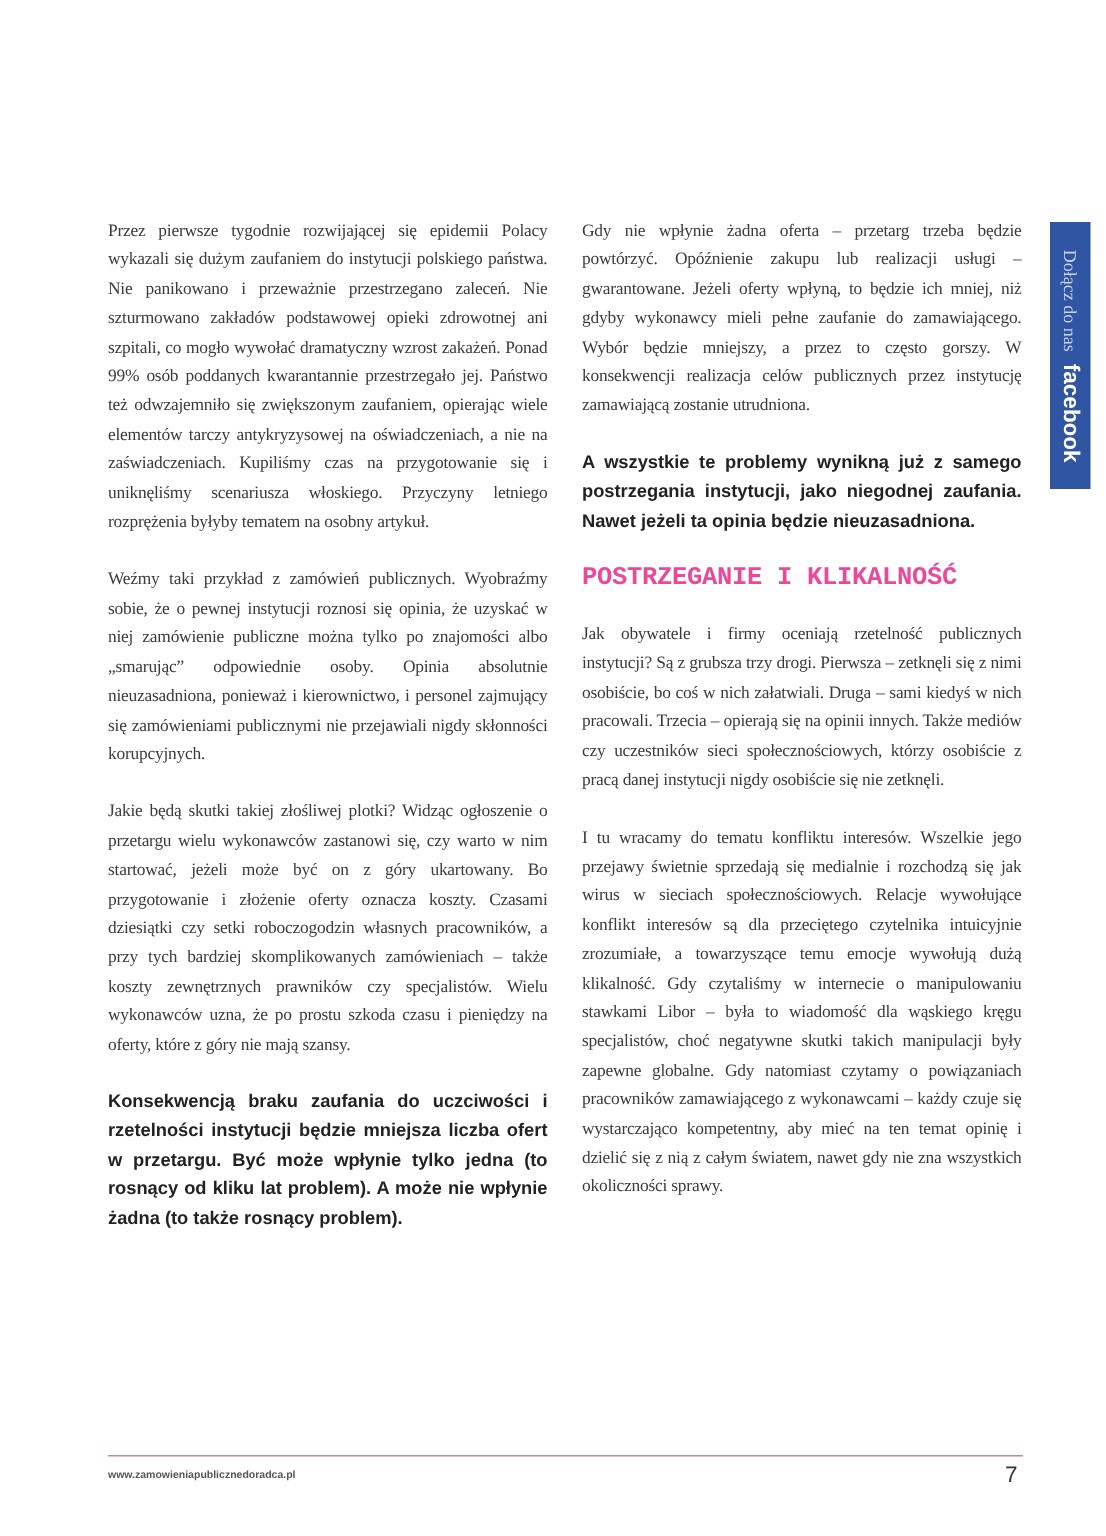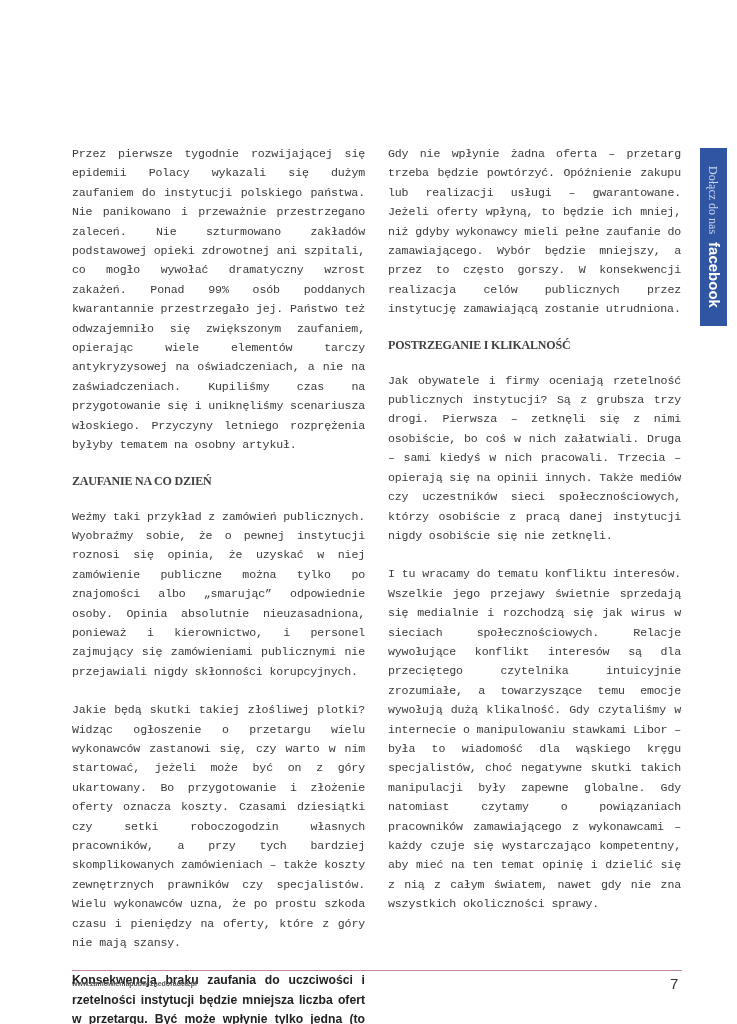--- a/index.html
+++ b/index.html
@@ -1,32 +1,32 @@
 <!DOCTYPE html>
 <html><head>
 <meta charset="utf-8">
 <style>
   html, body { margin: 0; padding: 0; background: #ffffff; }
   body { width: 737px; height: 1024px; position: relative; overflow: hidden; }
   .col { position: absolute; top: 144px; width: 293px; }
   .col-left { left: 72px; }
   .col-right { left: 388px; }
   .p {
-    font-family: Liberation Mono, monospace;
+    font-family: Liberation Serif, serif;
     font-size: 11.6px; line-height: 19.4px; color: #3a3a3a;
     text-align: justify; margin: 0 0 19px 0; letter-spacing: -0.15px;
   }
   .lead {
     font-family: "Liberation Sans", "DejaVu Sans", sans-serif;
     font-weight: bold; font-size: 12.2px; line-height: 19.4px; color: #222222;
     text-align: justify; margin: 0 0 19px 0;
   }
   .h {
-    font-family: Liberation Serif, serif;
-    font-weight: bold; font-size: 12px; color: #404040;
+    font-family: Liberation Mono, monospace;
+    font-weight: bold; font-size: 17px; color: #ec4899;
     margin: 0 0 18px 0; letter-spacing: -0.2px;
   }
   .fb-tab {
     position: absolute; left: 700px; top: 148px; width: 27px; height: 178px;
     background: #2f55a3; display: flex; align-items: center; justify-content: center;
   }
   .fb-inner {
     transform: rotate(90deg); white-space: nowrap; display: flex; align-items: baseline; gap: 8px;
   }
   .fb-join { font-family: "Liberation Serif", serif; font-size: 12px; color: #c9d4ec; }
@@ -39,28 +39,28 @@
   .page-num {
     position: absolute; left: 670px; top: 975px;
     font-family: "Liberation Sans", sans-serif; font-size: 15px; color: #333333;
   }
 </style>
 </head>
 <body>
 
 <div class="col col-left">
   <p class="p">Przez pierwsze tygodnie rozwijającej się epidemii Polacy wykazali się dużym zaufaniem do instytucji polskiego państwa. Nie panikowano i przeważnie przestrzegano zaleceń. Nie szturmowano zakładów podstawowej opieki zdrowotnej ani szpitali, co mogło wywołać dramatyczny wzrost zakażeń. Ponad 99% osób poddanych kwarantannie przestrzegało jej. Państwo też odwzajemniło się zwiększonym zaufaniem, opierając wiele elementów tarczy antykryzysowej na oświadczeniach, a nie na zaświadczeniach. Kupiliśmy czas na przygotowanie się i uniknęliśmy scenariusza włoskiego. Przyczyny letniego rozprężenia byłyby tematem na osobny artykuł.</p>
-  <h2 class="h">ZAUFANIE NA CO DZIEŃ</h2>
   <p class="p">Weźmy taki przykład z zamówień publicznych. Wyobraźmy sobie, że o pewnej instytucji roznosi się opinia, że uzyskać w niej zamówienie publiczne można tylko po znajomości albo „smarując” odpowiednie osoby. Opinia absolutnie nieuzasadniona, ponieważ i kierownictwo, i personel zajmujący się zamówieniami publicznymi nie przejawiali nigdy skłonności korupcyjnych.</p>
   <p class="p">Jakie będą skutki takiej złośliwej plotki? Widząc ogłoszenie o przetargu wielu wykonawców zastanowi się, czy warto w nim startować, jeżeli może być on z góry ukartowany. Bo przygotowanie i złożenie oferty oznacza koszty. Czasami dziesiątki czy setki roboczogodzin własnych pracowników, a przy tych bardziej skomplikowanych zamówieniach – także koszty zewnętrznych prawników czy specjalistów. Wielu wykonawców uzna, że po prostu szkoda czasu i pieniędzy na oferty, które z góry nie mają szansy.</p>
   <p class="lead">Konsekwencją braku zaufania do uczciwości i rzetelności instytucji będzie mniejsza liczba ofert w przetargu. Być może wpłynie tylko jedna (to rosnący od kliku lat problem). A może nie wpłynie żadna (to także rosnący problem).</p>
 </div>
 
 <div class="col col-right">
   <p class="p">Gdy nie wpłynie żadna oferta – przetarg trzeba będzie powtórzyć. Opóźnienie zakupu lub realizacji usługi – gwarantowane. Jeżeli oferty wpłyną, to będzie ich mniej, niż gdyby wykonawcy mieli pełne zaufanie do zamawiającego. Wybór będzie mniejszy, a przez to często gorszy. W konsekwencji realizacja celów publicznych przez instytucję zamawiającą zostanie utrudniona.</p>
+  <p class="lead">A wszystkie te problemy wynikną już z samego postrzegania instytucji, jako niegodnej zaufania. Nawet jeżeli ta opinia będzie nieuzasadniona.</p>
   <h2 class="h">POSTRZEGANIE I KLIKALNOŚĆ</h2>
   <p class="p">Jak obywatele i firmy oceniają rzetelność publicznych instytucji? Są z grubsza trzy drogi. Pierwsza – zetknęli się z nimi osobiście, bo coś w nich załatwiali. Druga – sami kiedyś w nich pracowali. Trzecia – opierają się na opinii innych. Także mediów czy uczestników sieci społecznościowych, którzy osobiście z pracą danej instytucji nigdy osobiście się nie zetknęli.</p>
   <p class="p">I tu wracamy do tematu konfliktu interesów. Wszelkie jego przejawy świetnie sprzedają się medialnie i rozchodzą się jak wirus w sieciach społecznościowych. Relacje wywołujące konflikt interesów są dla przeciętego czytelnika intuicyjnie zrozumiałe, a towarzyszące temu emocje wywołują dużą klikalność. Gdy czytaliśmy w internecie o manipulowaniu stawkami Libor – była to wiadomość dla wąskiego kręgu specjalistów, choć negatywne skutki takich manipulacji były zapewne globalne. Gdy natomiast czytamy o powiązaniach pracowników zamawiającego z wykonawcami – każdy czuje się wystarczająco kompetentny, aby mieć na ten temat opinię i dzielić się z nią z całym światem, nawet gdy nie zna wszystkich okoliczności sprawy.</p>
 
 </div>
 
 <div class="fb-tab">
   <div class="fb-inner">
     <span class="fb-join">Dołącz do nas</span>
     <span class="fb-brand">facebook</span>

